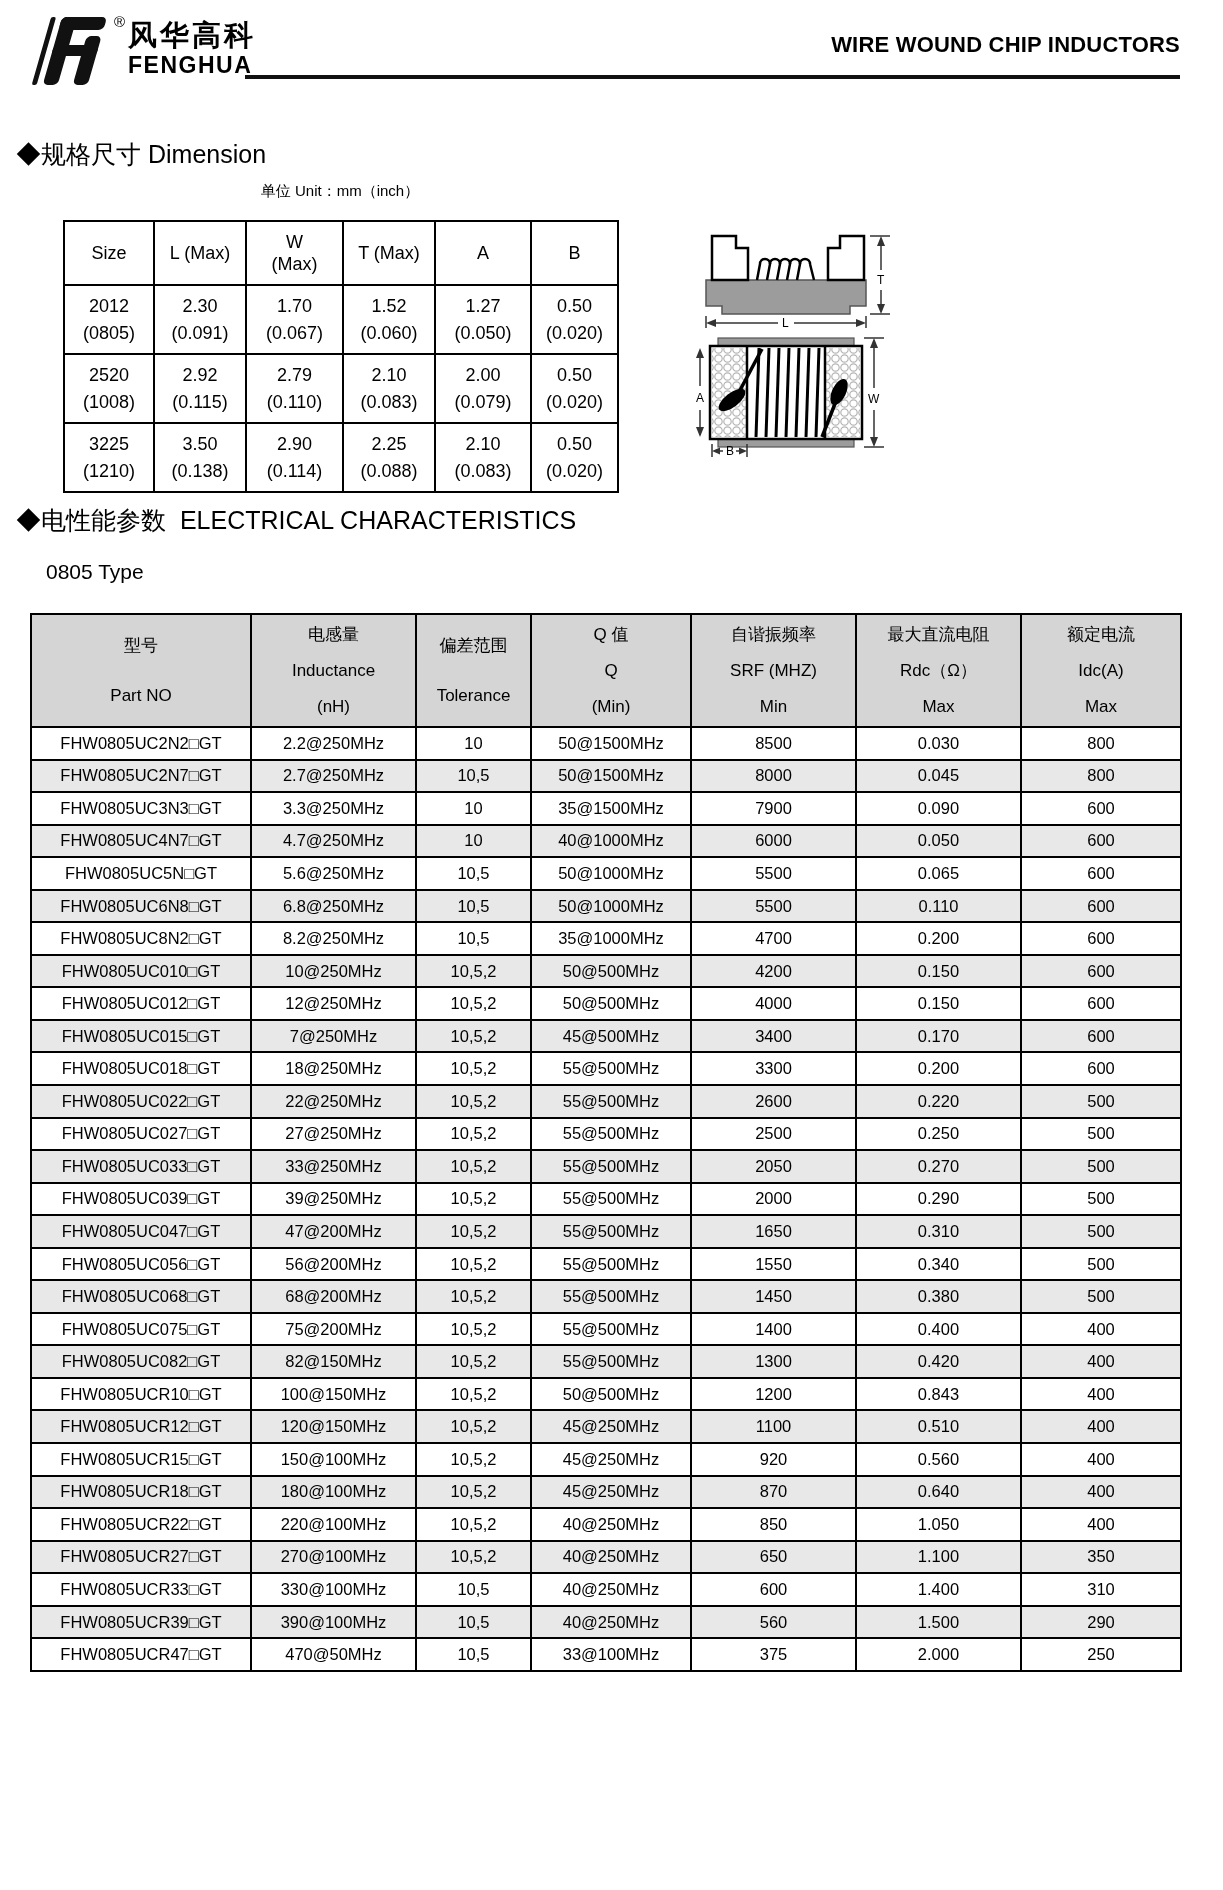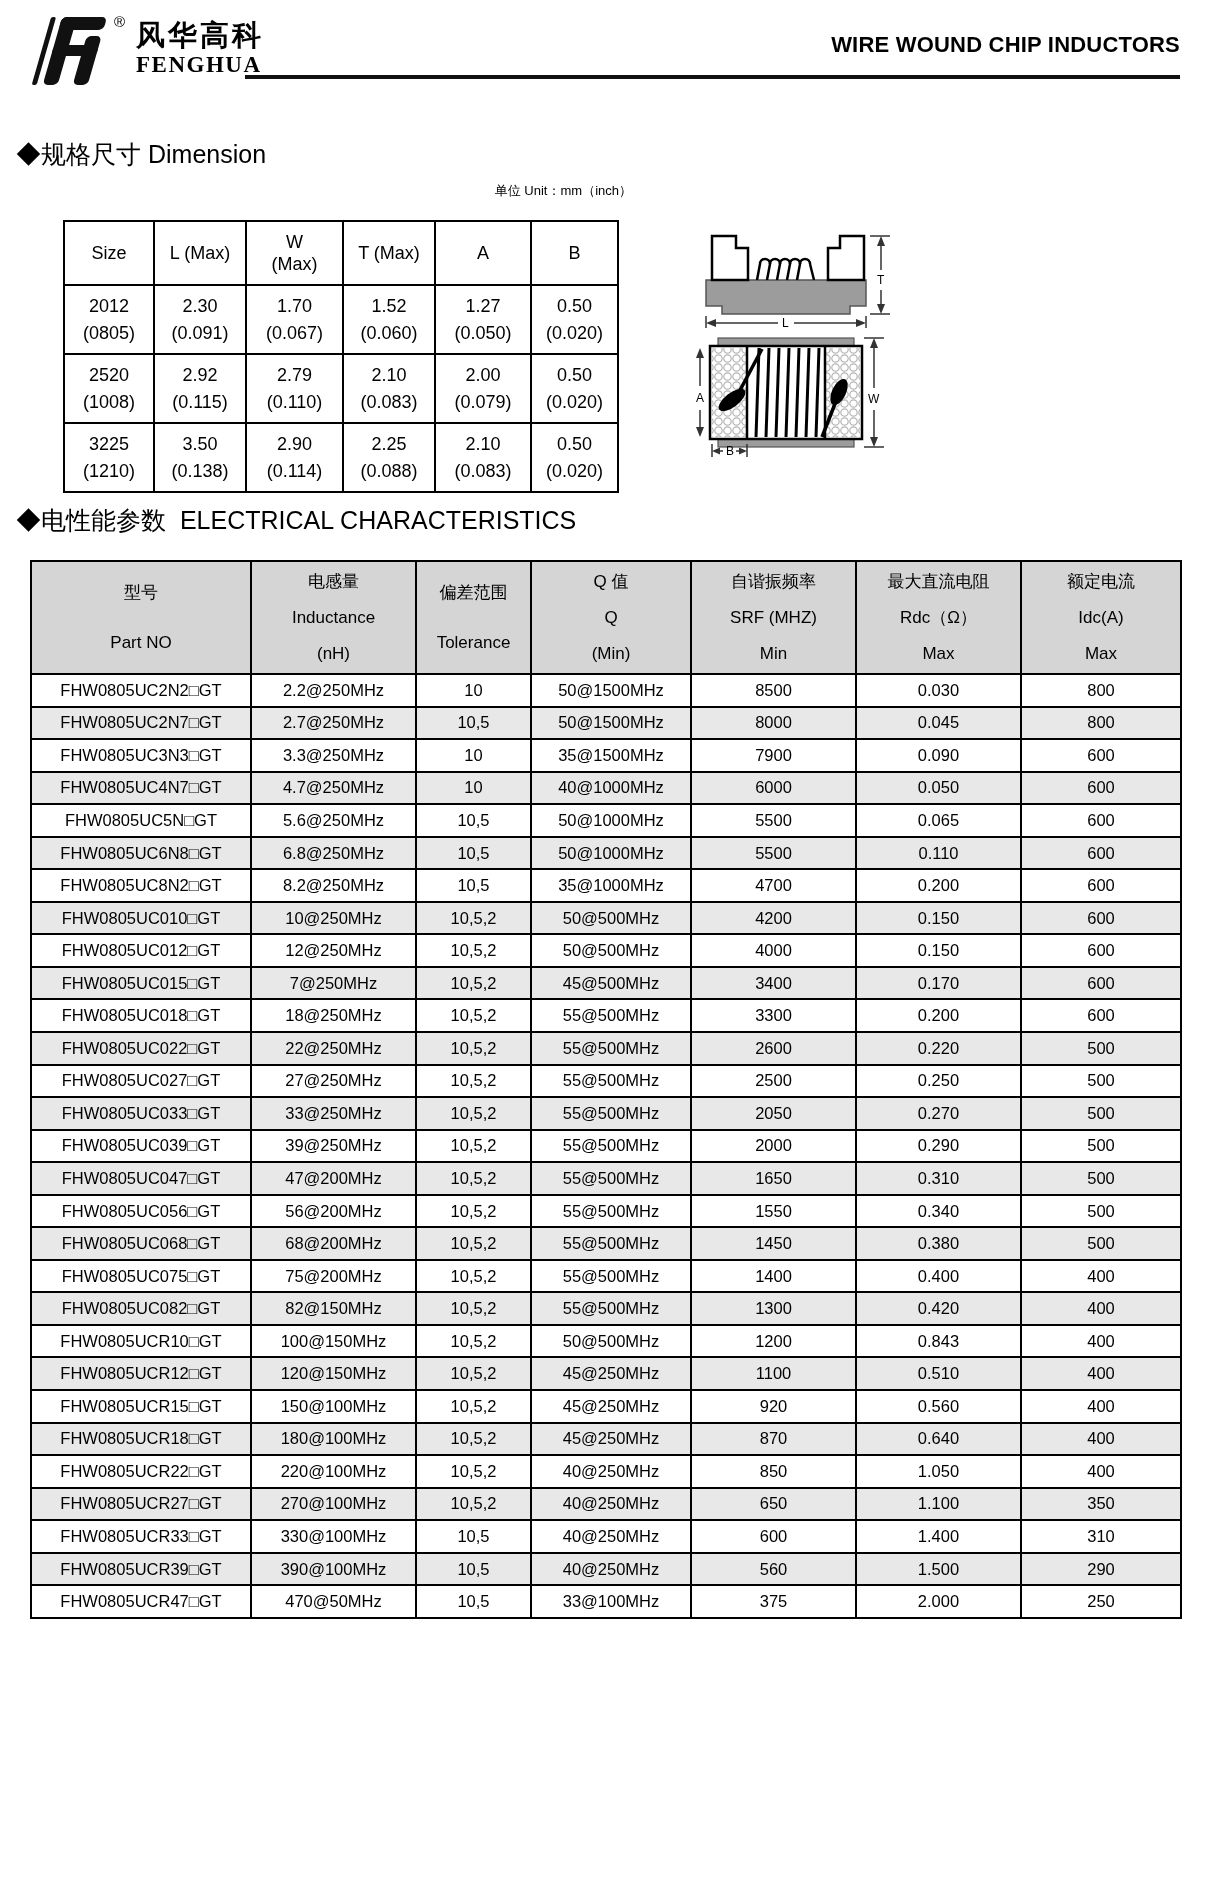--- a/index.html
+++ b/index.html
@@ -5,42 +5,42 @@
   * { margin:0; padding:0; box-sizing:border-box; }
   html,body { background:#ffffff; }
   .page {
     position:relative; width:1223px; height:1890px; background:#fff;
     font-family:"Liberation Sans", sans-serif; color:#000; overflow:hidden;
   }
 
   
   .logo-wrap { position:absolute; left:16px; top:14px; display:flex; align-items:flex-start; }
   .reg-mark { font-size:15px; line-height:1; margin:0 3px 0 2px; }
-  .brand-stack { margin-left:8px; margin-top:6px;font-family:Liberation Serif, serif; }
+  .brand-stack { margin-top:6px; }
   .brand-cn { font-size:29px; font-weight:bold; letter-spacing:3px; line-height:1.1; }
   .brand-en { font-size:23px; font-weight:bold; letter-spacing:1.5px; line-height:1.15; }
   .page-title { position:absolute; right:43px; top:32px; font-size:22px; font-weight:bold; letter-spacing:0.2px; }
   .header-rule { position:absolute; left:245px; top:75px; width:935px; height:4px; background:var(--rule-color,#111); }
 
   
   .section-title { position:absolute; font-size:25px; white-space:pre-wrap; }
   .dim-title  { left:16px; top:138px;text-align:center; }
   .elec-title { left:16px; top:504px; }
-  .unit-note { position:absolute; left:78px; top:182px; width:554px; text-align:right; font-size:13px; }
+  .unit-note { position:absolute; left:63px; top:182px; width:554px; text-align:center; font-size:15px; }
   .type-label { position:absolute; left:46px; top:560px; font-size:21px; }
 
   
   table { border-collapse:collapse; table-layout:fixed; }
   th,td { border:2px solid #000; text-align:center; vertical-align:middle; font-weight:normal; }
 
   .dim-table { position:absolute; left:63px; top:220px; width:554px; }
   .dim-table th { height:64px; font-size:18px; line-height:1.25; background:#fff; }
   .dim-table td { height:69px; font-size:18px; line-height:1.5; }
 
-  .elec-table { position:absolute; left:30px; top:560px; width:1150px; height:1059px; }
+  .elec-table { position:absolute; left:30px; top:613px; width:1150px; height:1059px; }
   .elec-table th { background:var(--header-bg,#d5d5d5); font-size:17px; height:113px; padding:0; }
   .elec-table th div { line-height:36px; }
   .elec-table th div:first-child:nth-last-child(2),
   .elec-table th div:first-child:nth-last-child(2) + div { line-height:50px; }
   .elec-table td { font-size:16.5px; padding:0; }
   .elec-table tr.alt td { background:var(--alt-row-bg,#e8e8e8); }
 
   
   .side-view { position:absolute; left:700px; top:228px; }
   .top-view  { position:absolute; left:696px; top:336px; }

